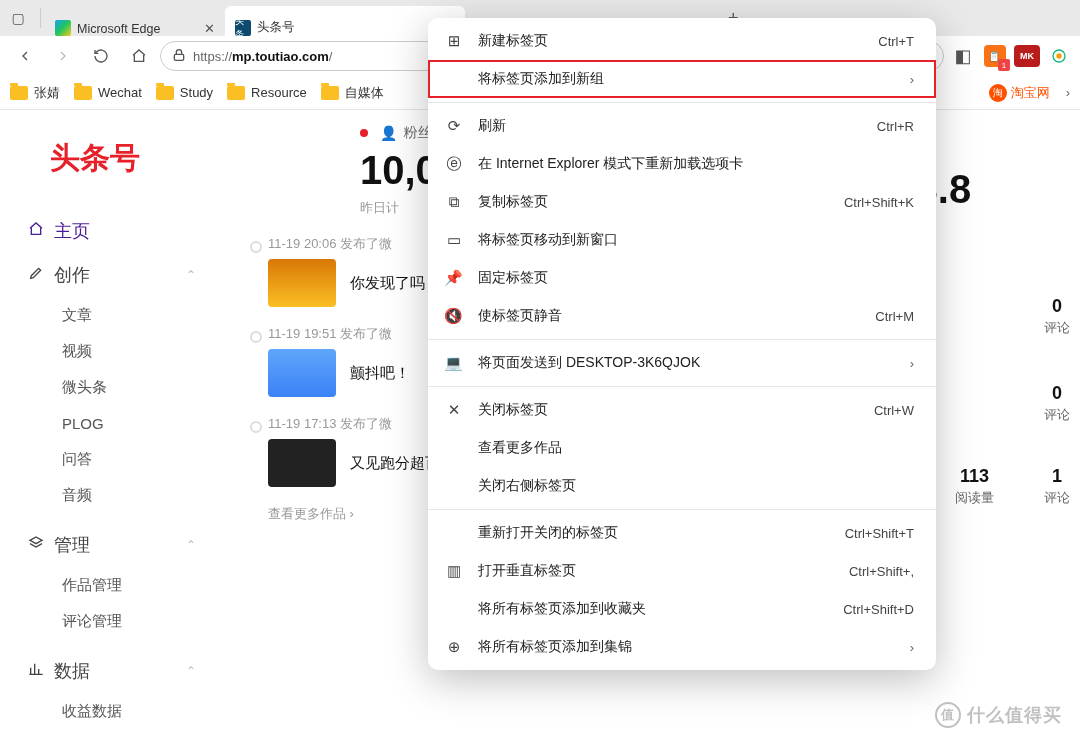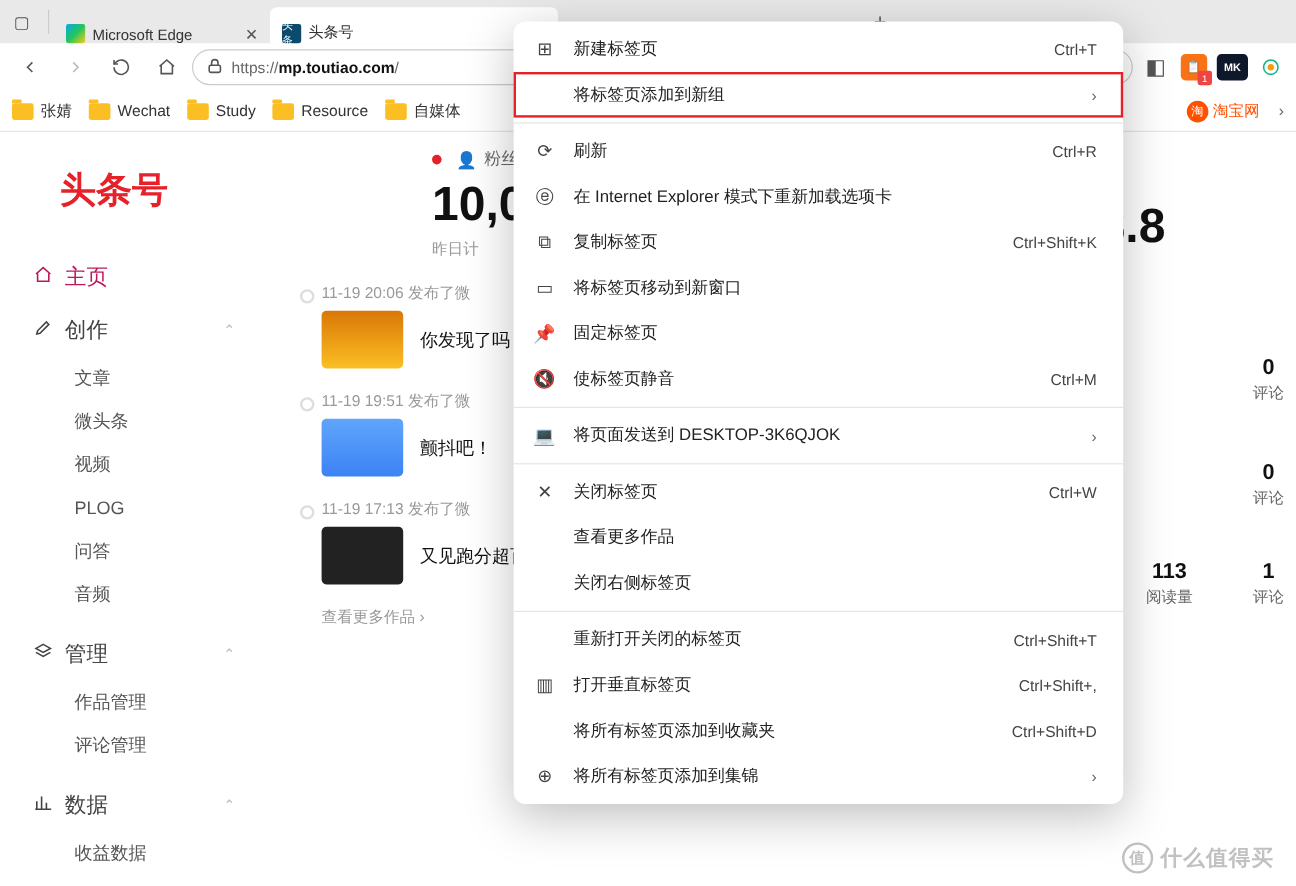--- a/index.html
+++ b/index.html
@@ -18,39 +18,39 @@
 .addtab { width:30px; text-align:center; color:#555; font-size:18px; }
 
 
 .toolbar { height: 40px; display:flex; align-items:center; padding: 0 8px; gap:4px; border-bottom: 0; }
 .nav-btn { width:34px; height:34px; display:flex; align-items:center; justify-content:center; border-radius:4px; color:#555; }
 .addr { flex: 1; height: 30px; border:1px solid #ccc; border-radius: 16px; display:flex; align-items:center; padding: 0 10px; color:#666; font-size:13px; position:relative; }
 .addr .lock { margin-right:6px; }
 .addr .url-dark { color:#111;font-weight:bold; }
 .pill { width:26px; height:26px; border-radius:4px; display:flex;align-items:center;justify-content:center; color:#555; margin-left:2px; }
 .ic-orange { width:22px; height:22px; border-radius:4px; background:#f97316; color:#fff; font-size:10px; display:flex;align-items:center;justify-content:center;}
-.ic-blue { width:28px; height:22px; border-radius:4px; background:#0f172a; color:#fff; font-size:9px; font-weight:bold; display:flex;align-items:center;justify-content:center;}
+.ic-blue { width:28px; height:22px; border-radius:4px; background:#b91c1c; color:#fff; font-size:9px; font-weight:bold; display:flex;align-items:center;justify-content:center;}
 .ic-overlay { position:relative; }
 .ic-overlay .badge { position:absolute; bottom:-2px; right:-2px; width:12px; height:12px; background:#ef4444; color:#fff; font-size:8px; border-radius:2px; display:flex;align-items:center;justify-content:center;}
 
 
 .bmbar { height: 34px; display:flex; align-items:center; padding: 0 10px; gap:14px; border-bottom: 1px solid #e5e5e5; font-size:13px; }
 .bm { display:flex; align-items:center; gap:6px; color:#333; }
 .bm .fld { width:18px; height:14px; background:#fbbf24; border-radius:2px; position:relative; }
 .bm .fld::before { content:""; position:absolute; top:-3px; left:0; width:8px; height:3px; background:#fbbf24; border-radius:1px 1px 0 0;}
 .bm-right { margin-left:auto; display:flex; gap:16px; align-items:center;}
 .taobao { display:flex; align-items:center; gap:4px; color:#ff5000; font-size:13px;}
 .taobao .dot { width:18px; height:18px; border-radius:50%; background:#ff5000; color:#fff; font-size:10px; display:flex;align-items:center;justify-content:center;}
 
 
 .page { position:absolute; top:110px; left:0; right:0; bottom:0; display:flex; }
 .sidebar { width: 220px; padding: 20px 0 0 28px; }
 .logo { color:#e62129; font-size:30px; font-weight:bold; margin: 8px 0 30px 22px; }
 .sitem { display:flex; align-items:center; height:44px; font-size:18px; color:#444; gap:10px; }
-.sitem.active { color:#be185d; }
+.sitem.active { color:#4c1d95; }
 .sitem .chev { margin-left:auto; margin-right:24px; color:#bbb; font-size:12px; }
 .sub { font-size:15px; color:#555; height:36px; display:flex; align-items:center; padding-left:34px; }
 
 .content { flex:1; padding: 14px 0 0 30px; overflow:hidden; }
 .tr-dot { width:8px; height:8px; border-radius:50%; background:#e62129; display:inline-block; margin-right:6px;}
 .row-top { display:flex; gap: 60px; }
 .stat-label { font-size:14px; color:#666; display:flex; align-items:center; gap:6px; }
 .bignum { font-size:40px; font-weight:600; color:#111; margin-top: 6px; }
 .subnote { font-size:13px; color:#999; margin-top:6px; }
 .feed-item { display:flex; margin-top:18px; gap:14px; font-size:14px; position:relative; padding-left:18px;}
@@ -199,22 +199,22 @@
       <span>主页</span>
     </div>
     <div class="sitem">
       <span><svg viewBox="0 0 24 24" fill="none" stroke="currentColor" stroke-width="2">
             <path d="M4 20l4-1 11-11-3-3L5 16l-1 4z"></path>
           </svg></span>
       <span>创作</span>
       <span class="chev">⌃</span>
     </div>
     <div class="sub">文章</div>
+    <div class="sub">视频</div>
     <div class="sub">微头条</div>
-    <div class="sub">视频</div>
     <div class="sub">PLOG</div>
     <div class="sub">问答</div>
     <div class="sub">音频</div>
 
     <div class="sitem" style="margin-top:10px;">
       <span><svg viewBox="0 0 24 24" fill="none" stroke="currentColor" stroke-width="2">
             <path d="M12 3l9 5-9 5-9-5 9-5z"></path>
             <path d="M3 13l9 5 9-5"></path>
           </svg></span>
       <span>管理</span>

